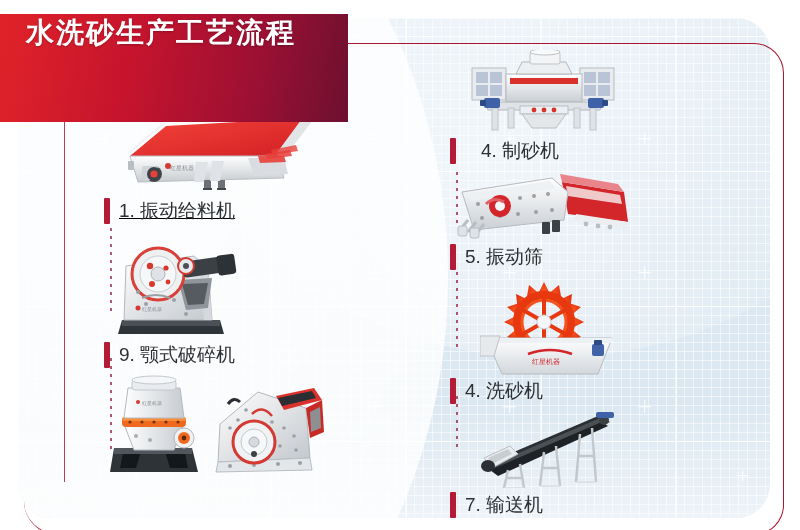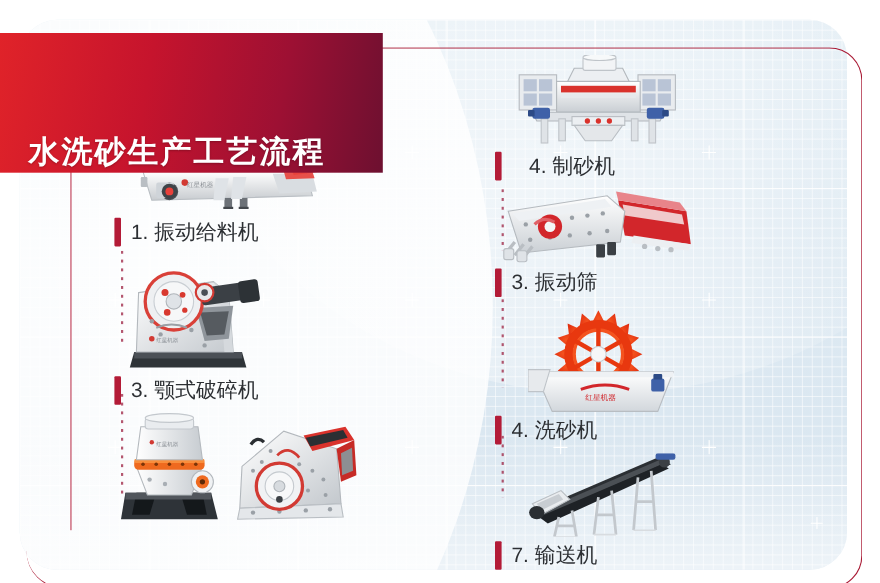--- a/index.html
+++ b/index.html
@@ -84,24 +84,24 @@
   .spark { position:absolute; pointer-events:none; }
   .spark::before, .spark::after {
     content:""; position:absolute; background:#ffffff; border-radius:1px;
   }
   .spark::before { left:50%; top:0; width:1.6px; height:100%; transform:translateX(-50%); }
   .spark::after  { top:50%; left:0; height:1.6px; width:100%; transform:translateY(-50%); }
 
   
   .banner {
     position:absolute;
-    left:0; top:30px;
-    width:348px; height:127px;
+    left:0; top:14px;
+    width:348px; height:108px;
     background:linear-gradient(100deg,#e02329 0%, #c6142d 38%, #9d1033 72%, #6d1030 100%);
-    display:flex; align-items:flex-end;
+    display:flex; align-items:flex-start;
     z-index:20;
   }
   .banner-title {
     color:#ffffff;
     font-size:28px;
     font-weight:bold;
     letter-spacing:2px;
     margin-left:26px;
     text-shadow:0 1px 2px rgba(0,0,0,.25);
     white-space:nowrap;
@@ -183,21 +183,21 @@
 
   <div class="dots" style="left:110px; top:228px; height:86px;"></div>
   <div class="dots" style="left:110px; top:358px; height:92px;"></div>
 
   <div class="dots" style="left:456px; top:172px; height:56px;"></div>
   <div class="dots" style="left:456px; top:272px; height:80px;"></div>
   <div class="dots" style="left:456px; top:396px; height:56px;"></div>
 
   <div class="col col-left">
 
-    <div class="item" style="height:130px;">
+    <div class="item" style="height:130px;text-decoration:underline;">
       <div class="machine" style="margin-left:4px;">
         <svg width="218" height="86" viewBox="0 0 218 86">
           <defs>
             <linearGradient id="fdBody" x1="0" y1="0" x2="0" y2="1">
               <stop offset="0" stop-color="#ffffff"></stop>
                 <stop offset="1" stop-color="#c8ccd0"></stop>
             </linearGradient>
             <linearGradient id="fdRed" x1="0" y1="0" x2="1" y2="1">
               <stop offset="0" stop-color="#f4453a"></stop>
                 <stop offset="1" stop-color="#d31f25"></stop>
@@ -269,21 +269,21 @@
           <circle cx="30" cy="66" r="2" fill="#9aa0a6"></circle>
           <circle cx="58" cy="62" r="2" fill="#9aa0a6"></circle>
           <circle cx="70" cy="76" r="2" fill="#9aa0a6"></circle>
           <path d="M26,60 q14,-6 28,0" stroke="#9aa0a6" stroke-width="2" fill="none"></path>
           <circle cx="22" cy="70" r="2.5" fill="#d23a33"></circle>
           <text x="26" y="73" font-family="Liberation Sans, sans-serif" font-size="5" fill="#8a8f95">红星机器</text>
         </svg>
       </div>
       <div class="item-label" style="margin-top:2px;">
         <div class="bar"></div>
-        <div class="label-text">3. 颚式破碎机</div>
+        <div class="label-text">9. 颚式破碎机</div>
       </div>
     </div>
 
     <div class="item" style="height:120px;">
       <div style="display:flex; align-items:flex-end; gap:4px; margin-left:2px;">
         <div class="machine">
           <svg width="100" height="104" viewBox="0 0 100 104">
             <defs>
               <linearGradient id="ccBody" x1="0" y1="0" x2="1" y2="0">
                 <stop offset="0" stop-color="#ffffff"></stop>
@@ -457,21 +457,21 @@
 
           <path d="M12,56 l-8,10 M20,58 l-8,10 M28,60 l-8,10" stroke="#b9bec3" stroke-width="3" fill="none"></path>
           <rect x="2" y="62" width="9" height="10" rx="2" fill="#dfe3e7" stroke="#b9bec3" stroke-width="1"></rect>
           <rect x="14" y="64" width="9" height="10" rx="2" fill="#dfe3e7" stroke="#b9bec3" stroke-width="1"></rect>
           <rect x="86" y="58" width="8" height="12" rx="1" fill="#3b4045"></rect>
           <rect x="96" y="56" width="8" height="12" rx="1" fill="#3b4045"></rect>
         </svg>
       </div>
       <div class="item-label" style="margin-top:2px;">
         <div class="bar"></div>
-        <div class="label-text">3. 振动筛</div>
+        <div class="label-text">5. 振动筛</div>
       </div>
     </div>
 
     <div class="item" style="height:126px;">
       <div class="machine" style="margin-left:30px; margin-top:6px;">
         <svg width="140" height="94" viewBox="0 0 140 94">
           <defs>
             <linearGradient id="swBody" x1="0" y1="0" x2="0" y2="1">
               <stop offset="0" stop-color="#ffffff"></stop>
                 <stop offset="1" stop-color="#d2d7dc"></stop>

